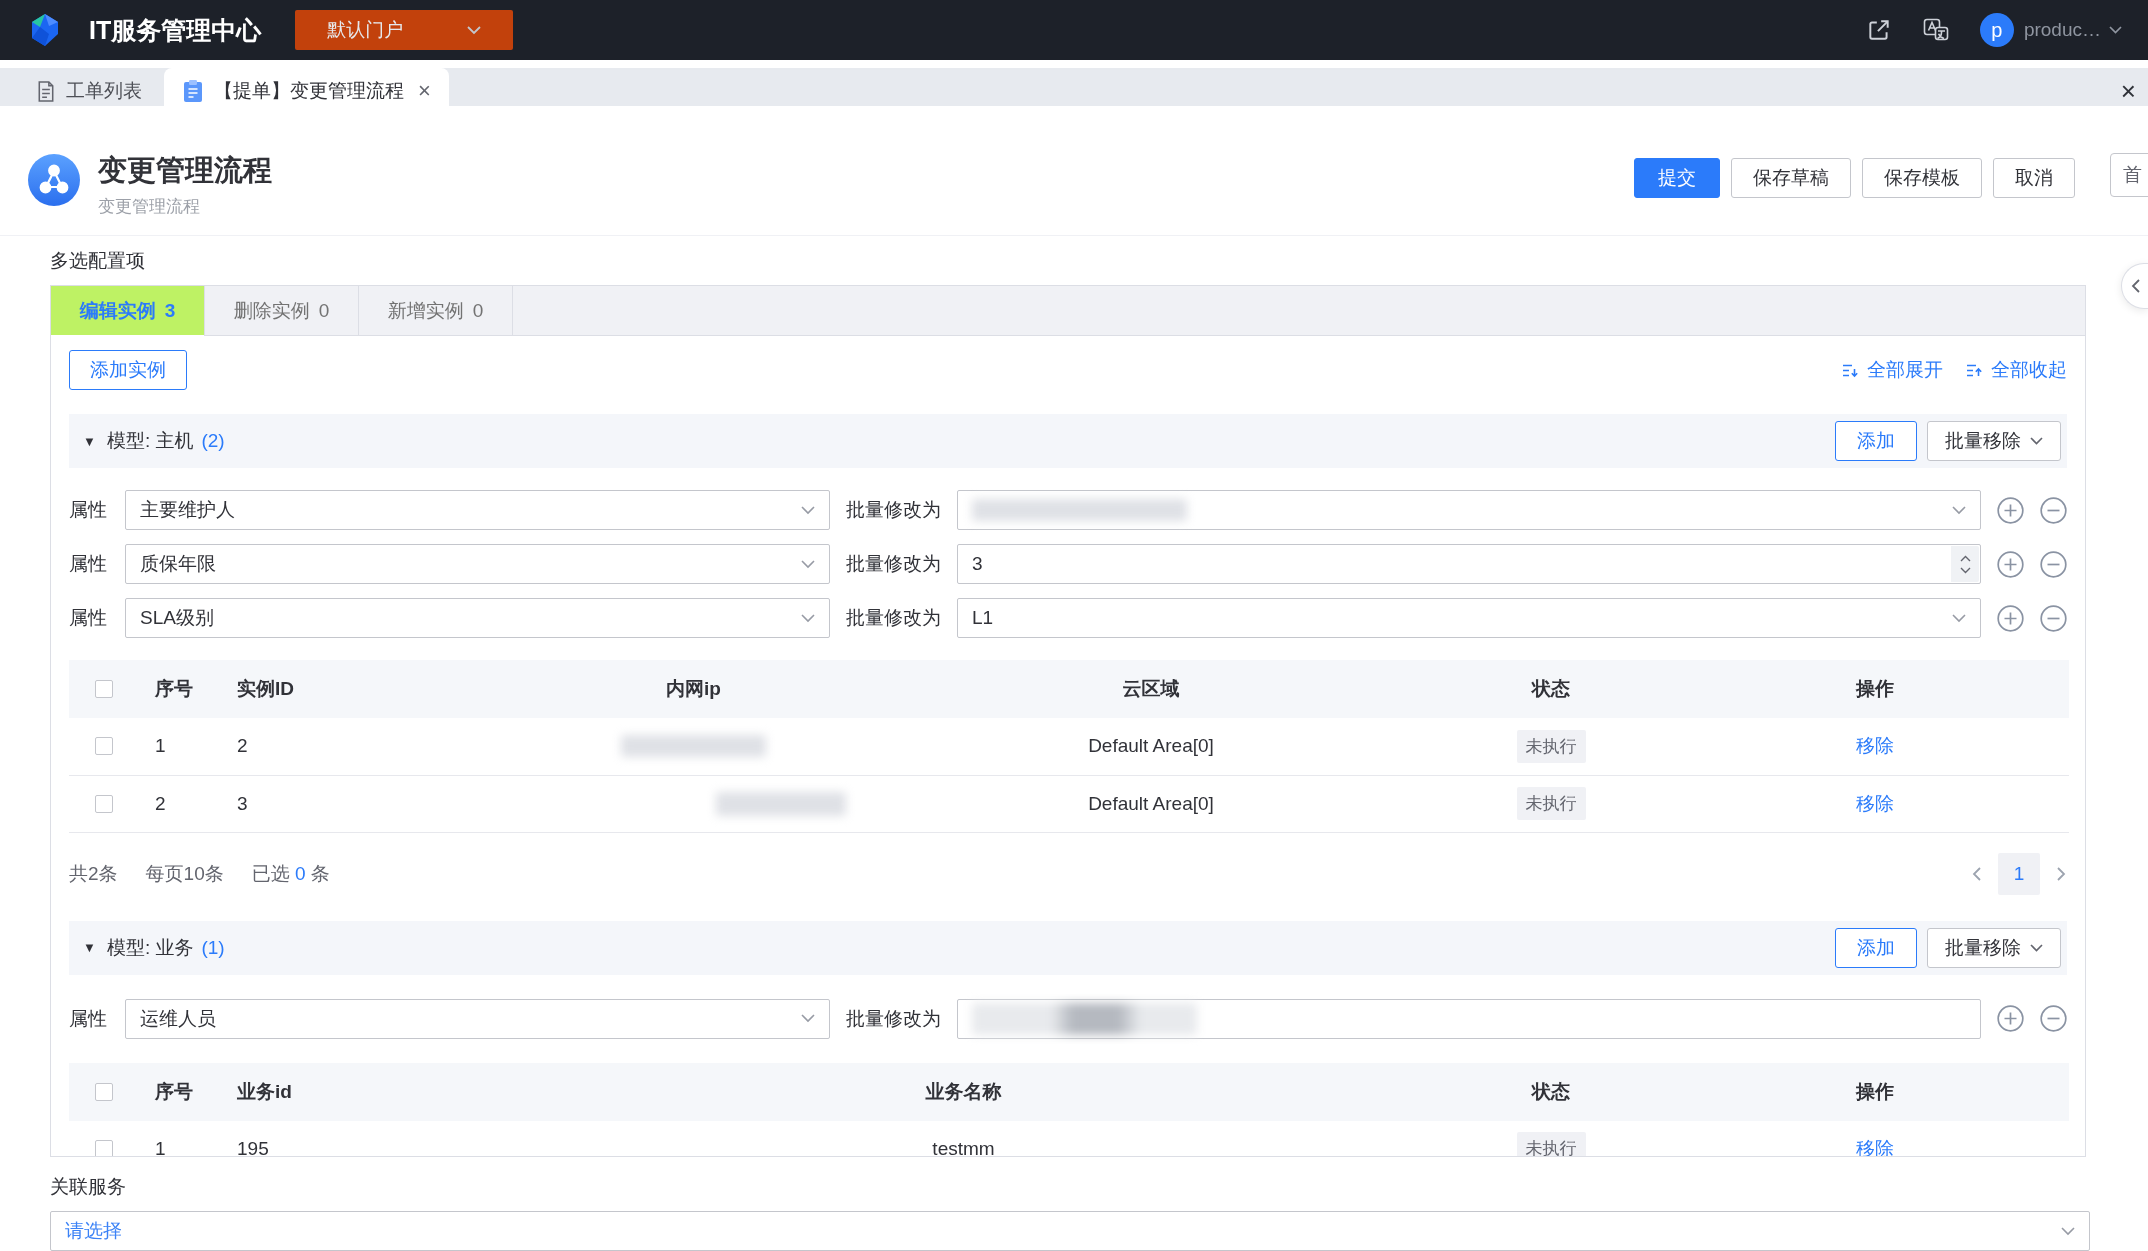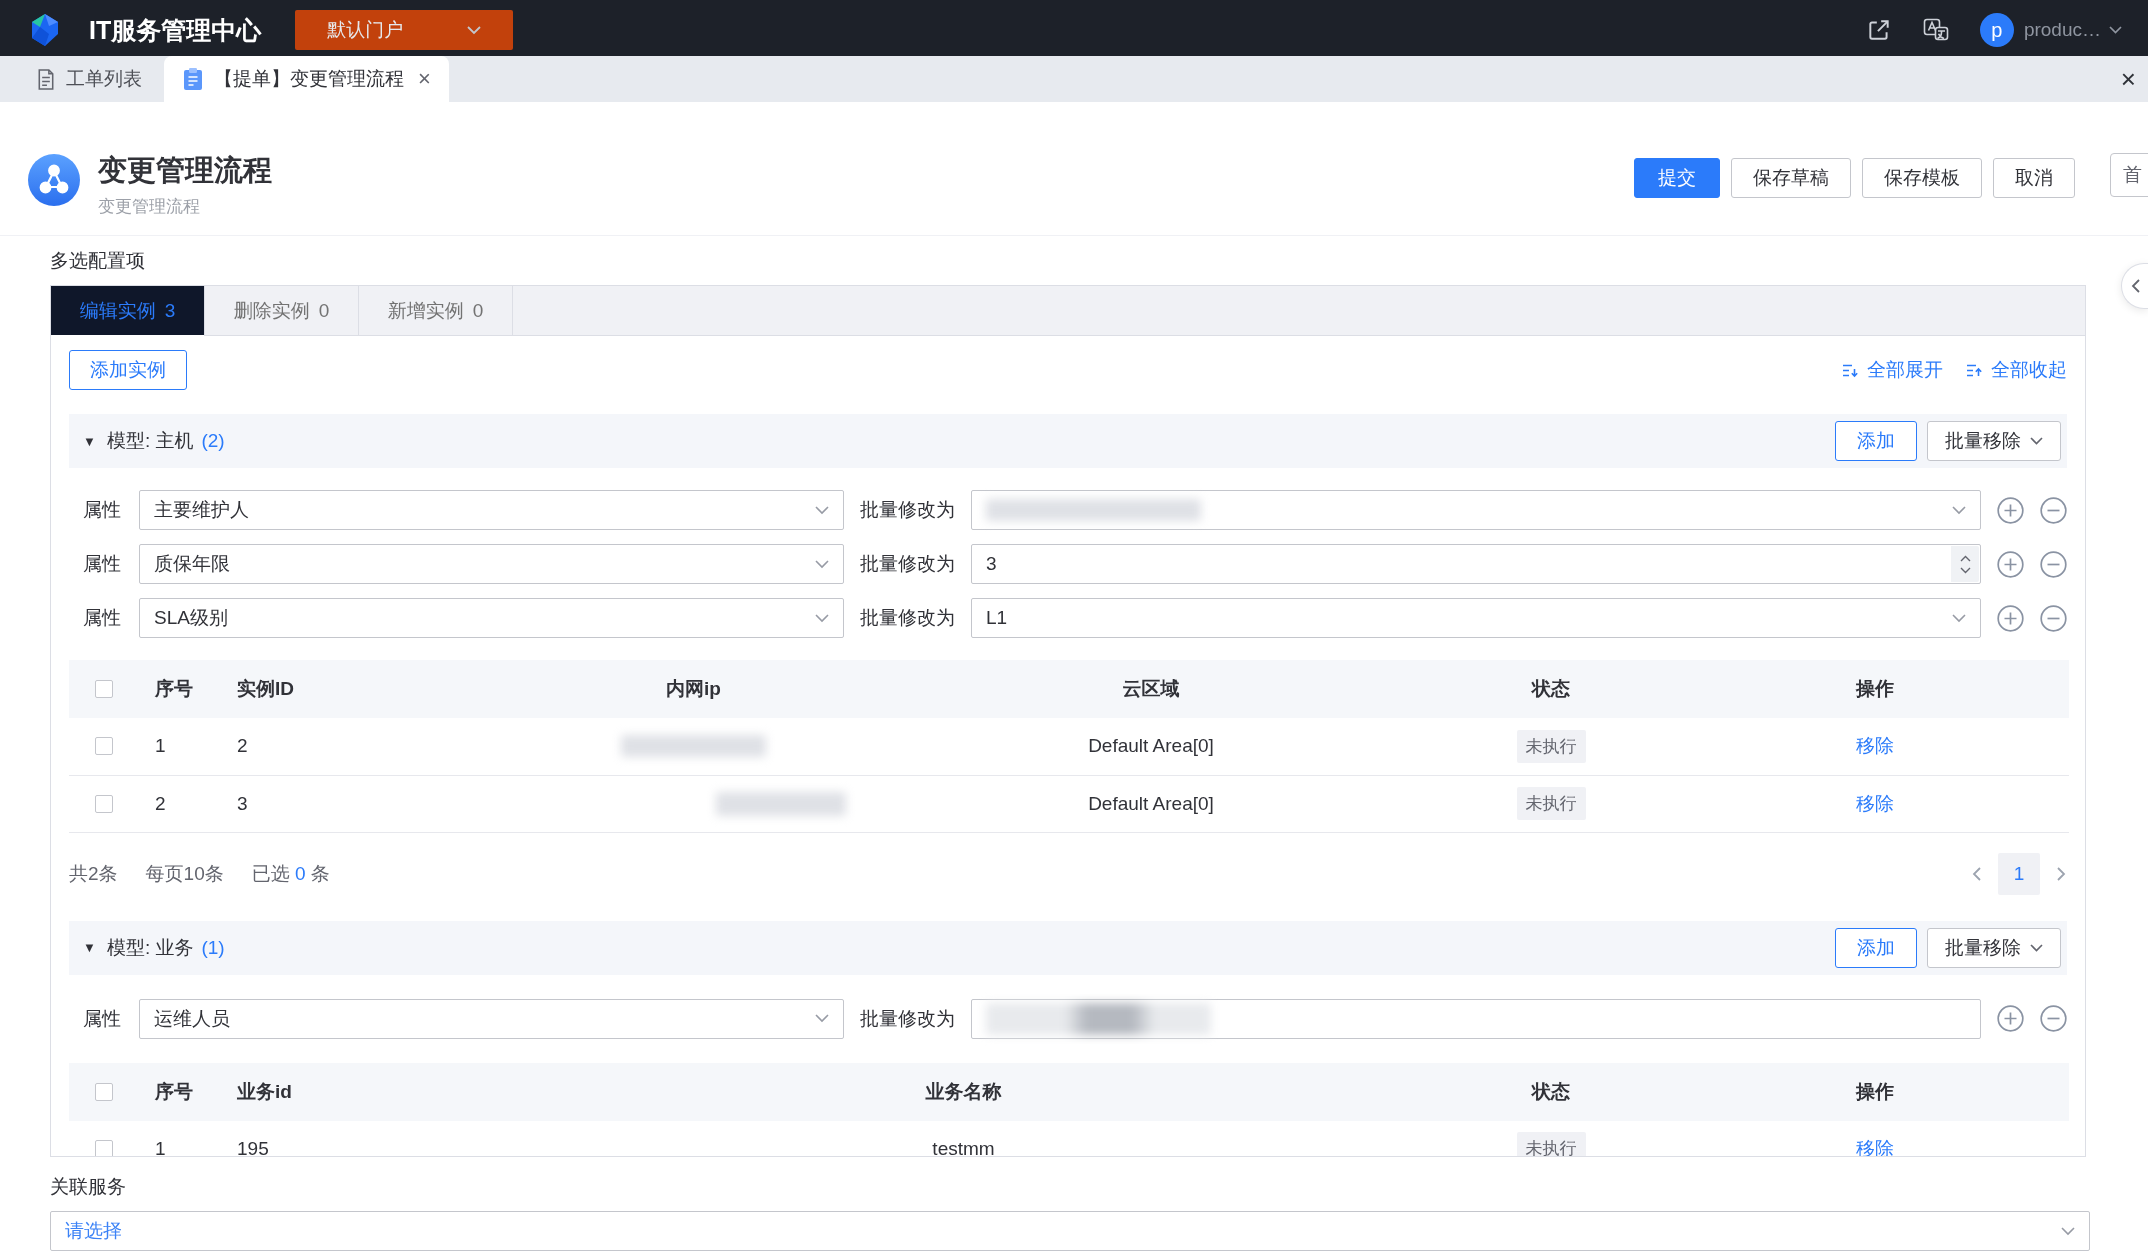--- a/index.html
+++ b/index.html
@@ -19,21 +19,21 @@
   display:flex; align-items:center; justify-content:space-between; padding:0 32px; color:#e6e8ec; cursor:pointer; flex:none; }
 .nav-menu { display:flex; gap:50px; margin-left:36px; }
 .nav-item { color:#c6c9d0; cursor:pointer; white-space:nowrap; }
 .nav-right { margin-left:auto; display:flex; align-items:center; }
 .nav-icon-btn { margin-left:30px; cursor:pointer; display:flex; align-items:center; }
 .avatar { margin-left:30px; width:34px; height:34px; border-radius:50%; background:#2b7bfa; color:#fff;
   display:flex; align-items:center; justify-content:center; font-size:20px; }
 .user-name { margin-left:10px; color:#8f95a0; }
 .user-caret { margin-left:8px; display:flex; align-items:center; }
 
-.tabbar { position:absolute; top:56px; left:0; right:0; height:46px; background:#e7eaef;
+.tabbar { position:absolute; top:68px; left:0; right:0; height:46px; background:#e7eaef;
   display:flex; align-items:stretch; padding-left:14px; }
 .tb-tab { display:flex; align-items:center; gap:10px; padding:0 22px; color:#4d4f56; cursor:pointer; }
 .tb-tab.active { background:#fff; border-radius:8px 8px 0 0; color:#313238; padding:0 18px; }
 .tb-close { margin-left:4px; color:#63656e; font-size:22px; line-height:1; cursor:pointer; }
 .tabbar-close-all { position:absolute; right:12px; top:0; height:46px; display:flex; align-items:center;
   font-size:26px; color:#2f3238; cursor:pointer; }
 
 .page-header { position:absolute; top:106px; left:0; right:0; height:130px; background:#fff;
   display:flex; padding:0 73px 0 28px; border-bottom:1px solid #f0f1f5; }
 .ph-left { display:flex; gap:18px; padding-top:48px; }
@@ -44,34 +44,34 @@
   background:#fff; border:1px solid #c4c6cc; color:#313238; padding:0 21px; cursor:pointer; white-space:nowrap; }
 .btn-primary { background:#2b7bfa; border-color:#2b7bfa; color:#fff; padding:0 23px; }
 .btn-outline { border-color:#2b7bfa; color:#2b7bfa; }
 
 .content { position:absolute; top:236px; left:0; right:0; bottom:0; background:#fff; }
 .group-label { margin:14px 0 0 50px; line-height:22px; color:#313238; }
 .card { margin:13px 62px 0 50px; width:2036px; height:872px; border:1px solid #dcdee5; background:#fff; overflow:hidden; }
 .card-tabs { height:50px; background:#f0f1f5; border-bottom:1px solid #dcdee5; display:flex; }
 .ctab { width:154px; display:flex; align-items:center; justify-content:center; gap:9px; color:#737373;
   border-right:1px solid #dcdee5; cursor:pointer; position:relative; }
-.ctab.active { background:#0f172a; color:#2b7bfa; font-weight:normal; }
+.ctab.active { background:#bef264; color:#2b7bfa; font-weight:bold; }
 .ctab.active::after { content:''; position:absolute; left:0; right:0; bottom:-1px; height:1px; background:#fff; }
 .card-body { padding:14px 18px 0; }
 .toolbar { display:flex; align-items:center; height:40px; }
 .add-instance { padding:0 20px; }
 .expand-links { margin-left:auto; display:flex; gap:22px; }
 .link-blue { color:#2b7bfa; display:flex; align-items:center; gap:7px; cursor:pointer; }
 .section-bar { margin-top:24px; height:54px; background:#f4f6fa; display:flex; align-items:center; padding:0 6px 0 14px; }
 .caret { font-size:13px; color:#313238; margin-right:11px; }
 .section-title { color:#313238; }
 .section-count { color:#2b7bfa; margin-left:8px; }
 .section-actions { margin-left:auto; display:flex; gap:10px; }
 .btn-batch { gap:9px; padding:0 17px; }
-.attr-rows { margin-top:22px; display:flex; flex-direction:column; gap:14px;margin-left:14px; }
+.attr-rows { margin-top:22px; display:flex; flex-direction:column; gap:14px; }
 .attr-row { display:flex; align-items:center; gap:16px; height:40px; }
 .attr-label { width:40px; flex:none; color:#313238; }
 .select { height:40px; border:1px solid #c4c6cc; border-radius:2px; background:#fff; display:flex; align-items:center;
   justify-content:space-between; padding:0 14px; color:#313238; cursor:pointer; position:relative; }
 .attr-select { width:705px; flex:none; }
 .modify-label { flex:none; color:#313238; }
 .attr-value { flex:1; }
 .icon-circle { flex:none; width:27px; height:27px; cursor:pointer; display:flex; }
 .num-stepper { position:absolute; right:1px; top:1px; bottom:1px; width:28px; background:#f0f2f5; border-radius:0 2px 2px 0;
   display:flex; flex-direction:column; align-items:center; justify-content:center; gap:5px; cursor:pointer; }

